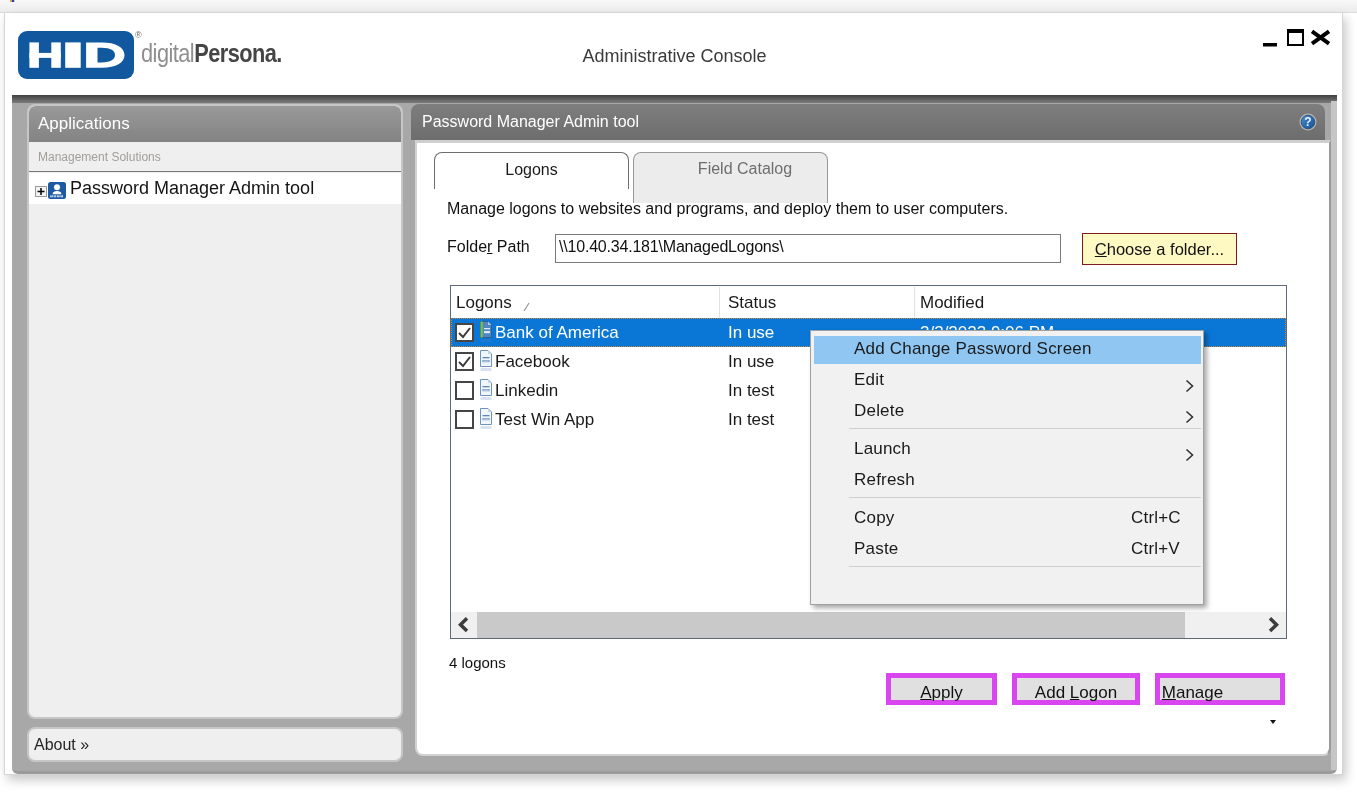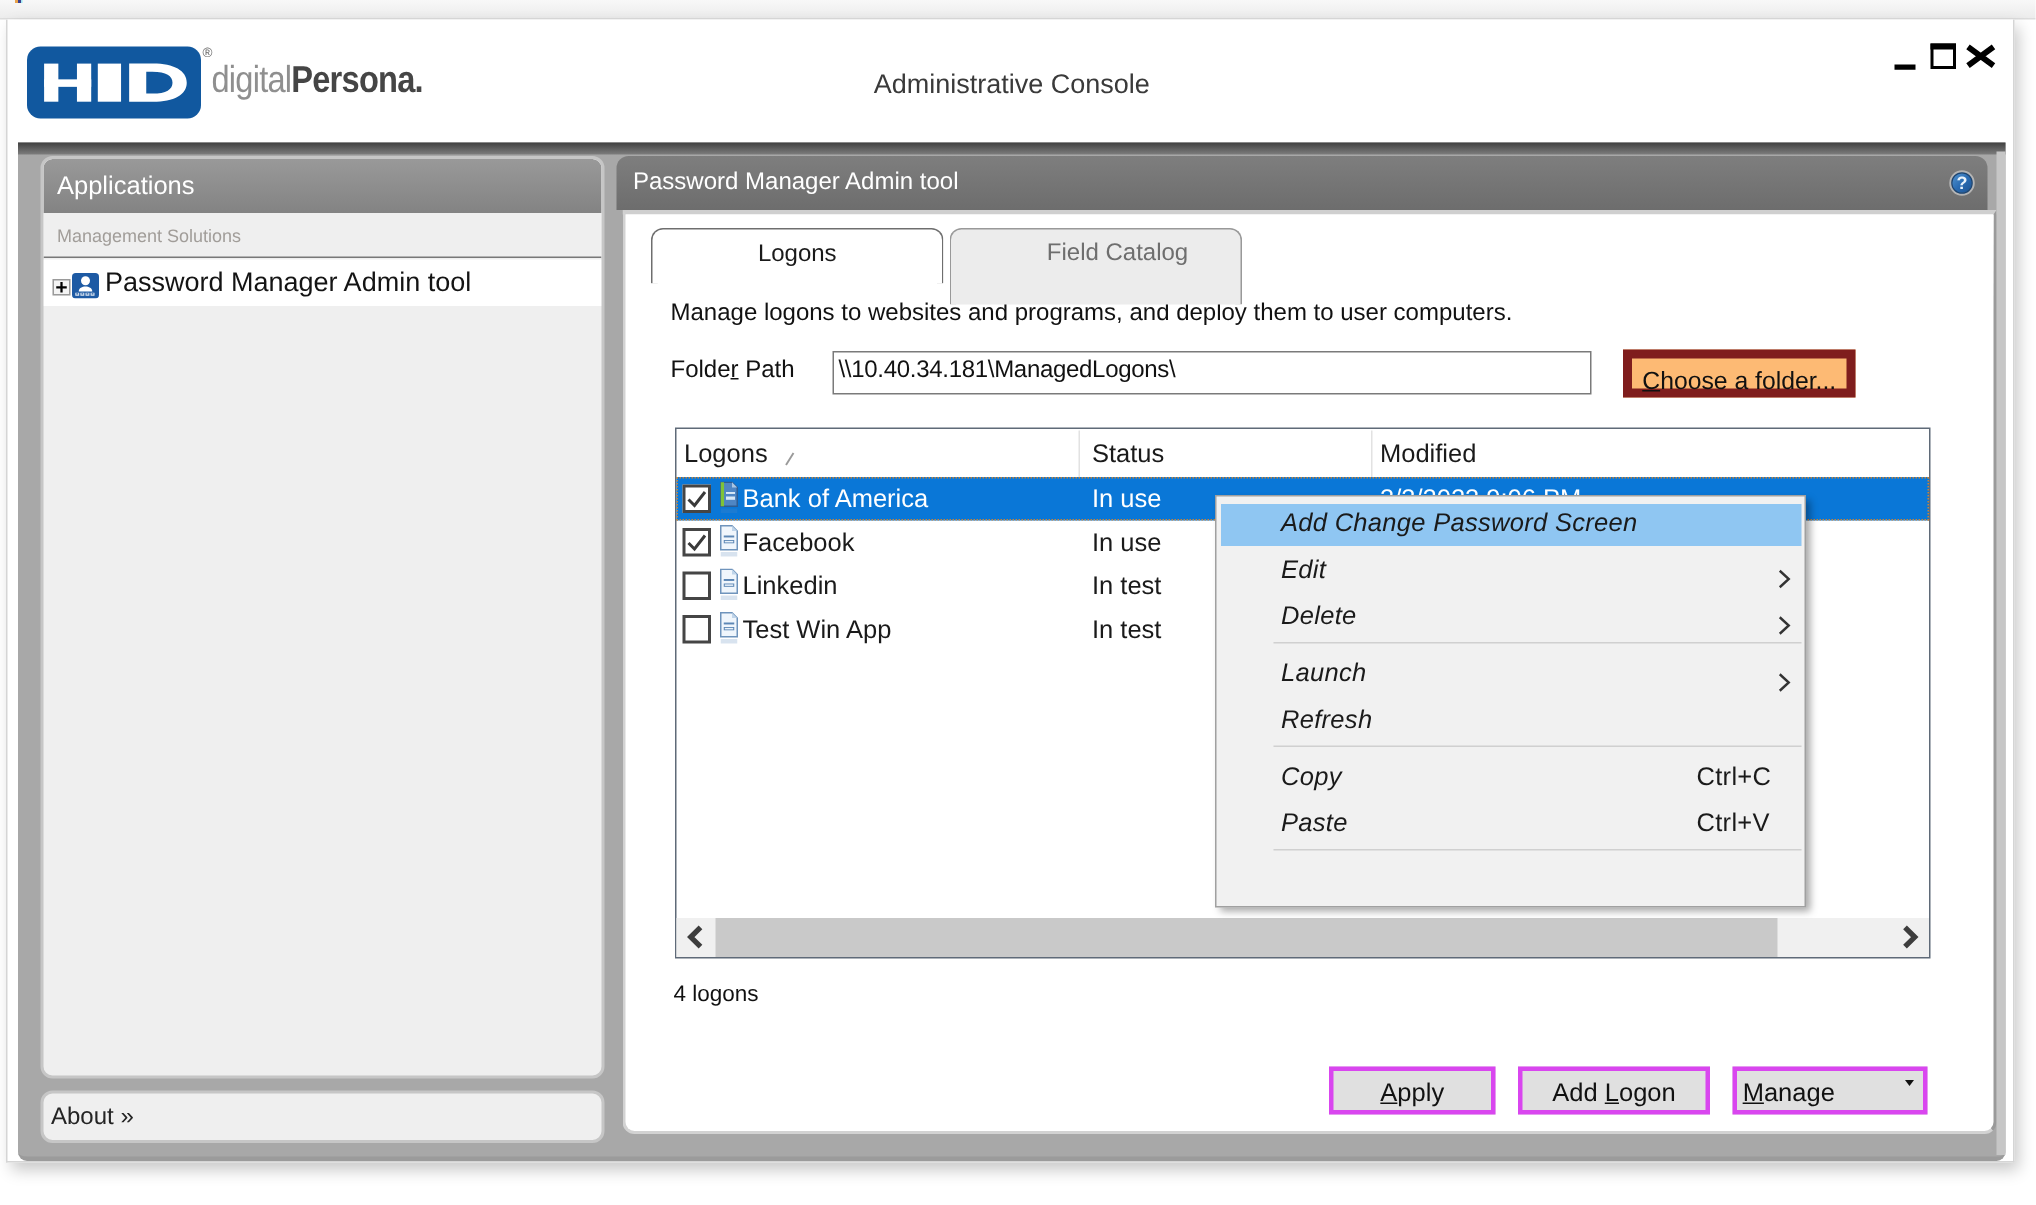--- a/index.html
+++ b/index.html
@@ -30,21 +30,21 @@
 #rphead { left:399px; top:9px; width:914px; height:36px; background:linear-gradient(#7e7e7e,#6d6d6d); border-radius:8px 8px 0 0; color:#fff; font-size:16px; line-height:36px; padding-left:11px; }
 #help { left:1287px; top:18px; width:18px; height:18px; }
 #rpbody { left:403px; top:45px; width:916px; height:616px; background:#fff; border:2px solid #d2d2d2; border-right:2px solid #9a9a9a; border-top:3px solid #cfcfcf; border-radius:0 0 8px 8px; }
 
 #rpbody .abs { position:absolute; }
 #tab1 { left:17px; top:9px; width:195px; height:37px; background:#fff; border:1px solid #6e6e6e; border-bottom:none; border-radius:8px 8px 0 0; font-size:16px; color:#1a1a1a; text-align:center; line-height:34px; z-index:3; }
 #tab2 { left:216px; top:9px; width:195px; height:51px; background:#ececec; border:1px solid #999; border-bottom:none; border-radius:8px 8px 0 0; font-size:16px; color:#6e6e6e; text-align:center; line-height:32px; z-index:2;padding-left:29px; }
 #desc { left:30px; top:57px; font-size:16px; color:#111; }
 #fplabel { left:30px; top:95px; font-size:16px; color:#111; }
 #fpinput { left:138px; top:91px; width:506px; height:29px; border:1px solid #7a7a7a; background:#fff; font-size:16px; line-height:24px; padding-left:3px; color:#111; letter-spacing:-0.2px; }
-#choosebtn { left:665px; top:90px; width:155px; height:32px; background:#fdba74; border:6px solid #7f1d1d; font-size:16.5px; color:#111; text-align:center; line-height:30px; }
+#choosebtn { left:665px; top:90px; width:155px; height:32px; background:#fef9c3; border:1px solid #7f1d1d; font-size:16.5px; color:#111; text-align:center; line-height:30px; }
 
 #tbl { left:33px; top:142px; width:837px; height:354px; border:1px solid #5f6a78; background:#fff; }
 #tbl .abs { position:absolute; }
 .colsep { top:1px; width:1px; height:31px; background:#e2e2e2; }
 #th1 { left:5px; top:0; height:33px; line-height:33px; font-size:17px; color:#1a1a1a; }
 #th2 { left:277px; top:0; height:33px; line-height:33px; font-size:17px; color:#1a1a1a; }
 #th3 { left:469px; top:0; height:33px; line-height:33px; font-size:17px; color:#1a1a1a; }
 #hdrline { left:0; top:32px; width:835px; height:1px; background:#e5e5e5; }
 .row { left:0; width:835px; height:29px; }
 .row .nm { position:absolute; left:44px; top:0; font-size:17px; line-height:29px; }
@@ -56,30 +56,30 @@
 #row1 { top:32px; background:#0a77d7; color:#fff; outline:1px dotted #cc8333; outline-offset:-1px; }
 #row2 { top:61px; color:#1a1a1a; }
 #row3 { top:90px; color:#1a1a1a; }
 #row4 { top:119px; color:#1a1a1a; }
 
 #sbar { left:0px; top:326px; width:835px; height:26px; background:#f0f0f0; }
 #thumb { left:26px; top:0px; width:708px; height:26px; background:#c9c9c9; }
 .sarr { top:0; width:26px; height:26px; font-size:15px; font-weight:bold; color:#3c3c3c; text-align:center; line-height:26px; }
 #nlogons { left:32px; top:511px; font-size:15px; color:#111; }
 
-.btn { top:568px; height:32px; background:#e0e0e0; border:3px solid #d946ef; font-size:17px; color:#111; text-align:center; line-height:30px; }
+.btn { top:530px; height:32px; background:#e0e0e0; border:5px solid #d946ef; font-size:17px; color:#111; text-align:center; line-height:30px; }
 #btnapply { left:469px; width:111px; }
 #btnaddlogon { left:595px; width:128px; }
 #btnmanage { left:738px; width:130px; padding-right:55px; }
 #mancaret { left:853px; top:577px; width:0; height:0; border-left:3.6px solid transparent; border-right:3.6px solid transparent; border-top:4.2px solid #111; }
 
 #cmenu { left:810px; top:330px; width:394px; height:275px; background:#f1f1f1; border:1px solid #a0a0a0; box-shadow:3px 3px 5px rgba(0,0,0,0.35); z-index:50; }
 #cmenu .abs { position:absolute; }
 .mi { left:2px; width:388px; height:30px; font-size:17px; letter-spacing:0.2px; color:#1a1a1a; line-height:30px; }
-.mi .lbl { position:absolute; left:41px;font-style:italic; }
+.mi .lbl { position:absolute; left:41px; }
 .mi .sc { position:absolute; left:318px; }
 .mi .arr { position:absolute; left:372px; top:8px; }
 #mhl { left:3px; top:5px; width:387px; height:28px; background:#8fc6f2; }
 .msep { left:38px; width:352px; height:1px; background:#d0d0d0; }
 </style>
 </head>
 <body>
 <div class="abs" id="topband"></div>
 <div class="abs" style="left:10px; top:0; width:5px; height:2px; background:linear-gradient(90deg,#e8a24b 0 40%,#3b3f8f 40% 75%,#9fe8f2 75%);"></div>
 <div class="abs" id="win">

